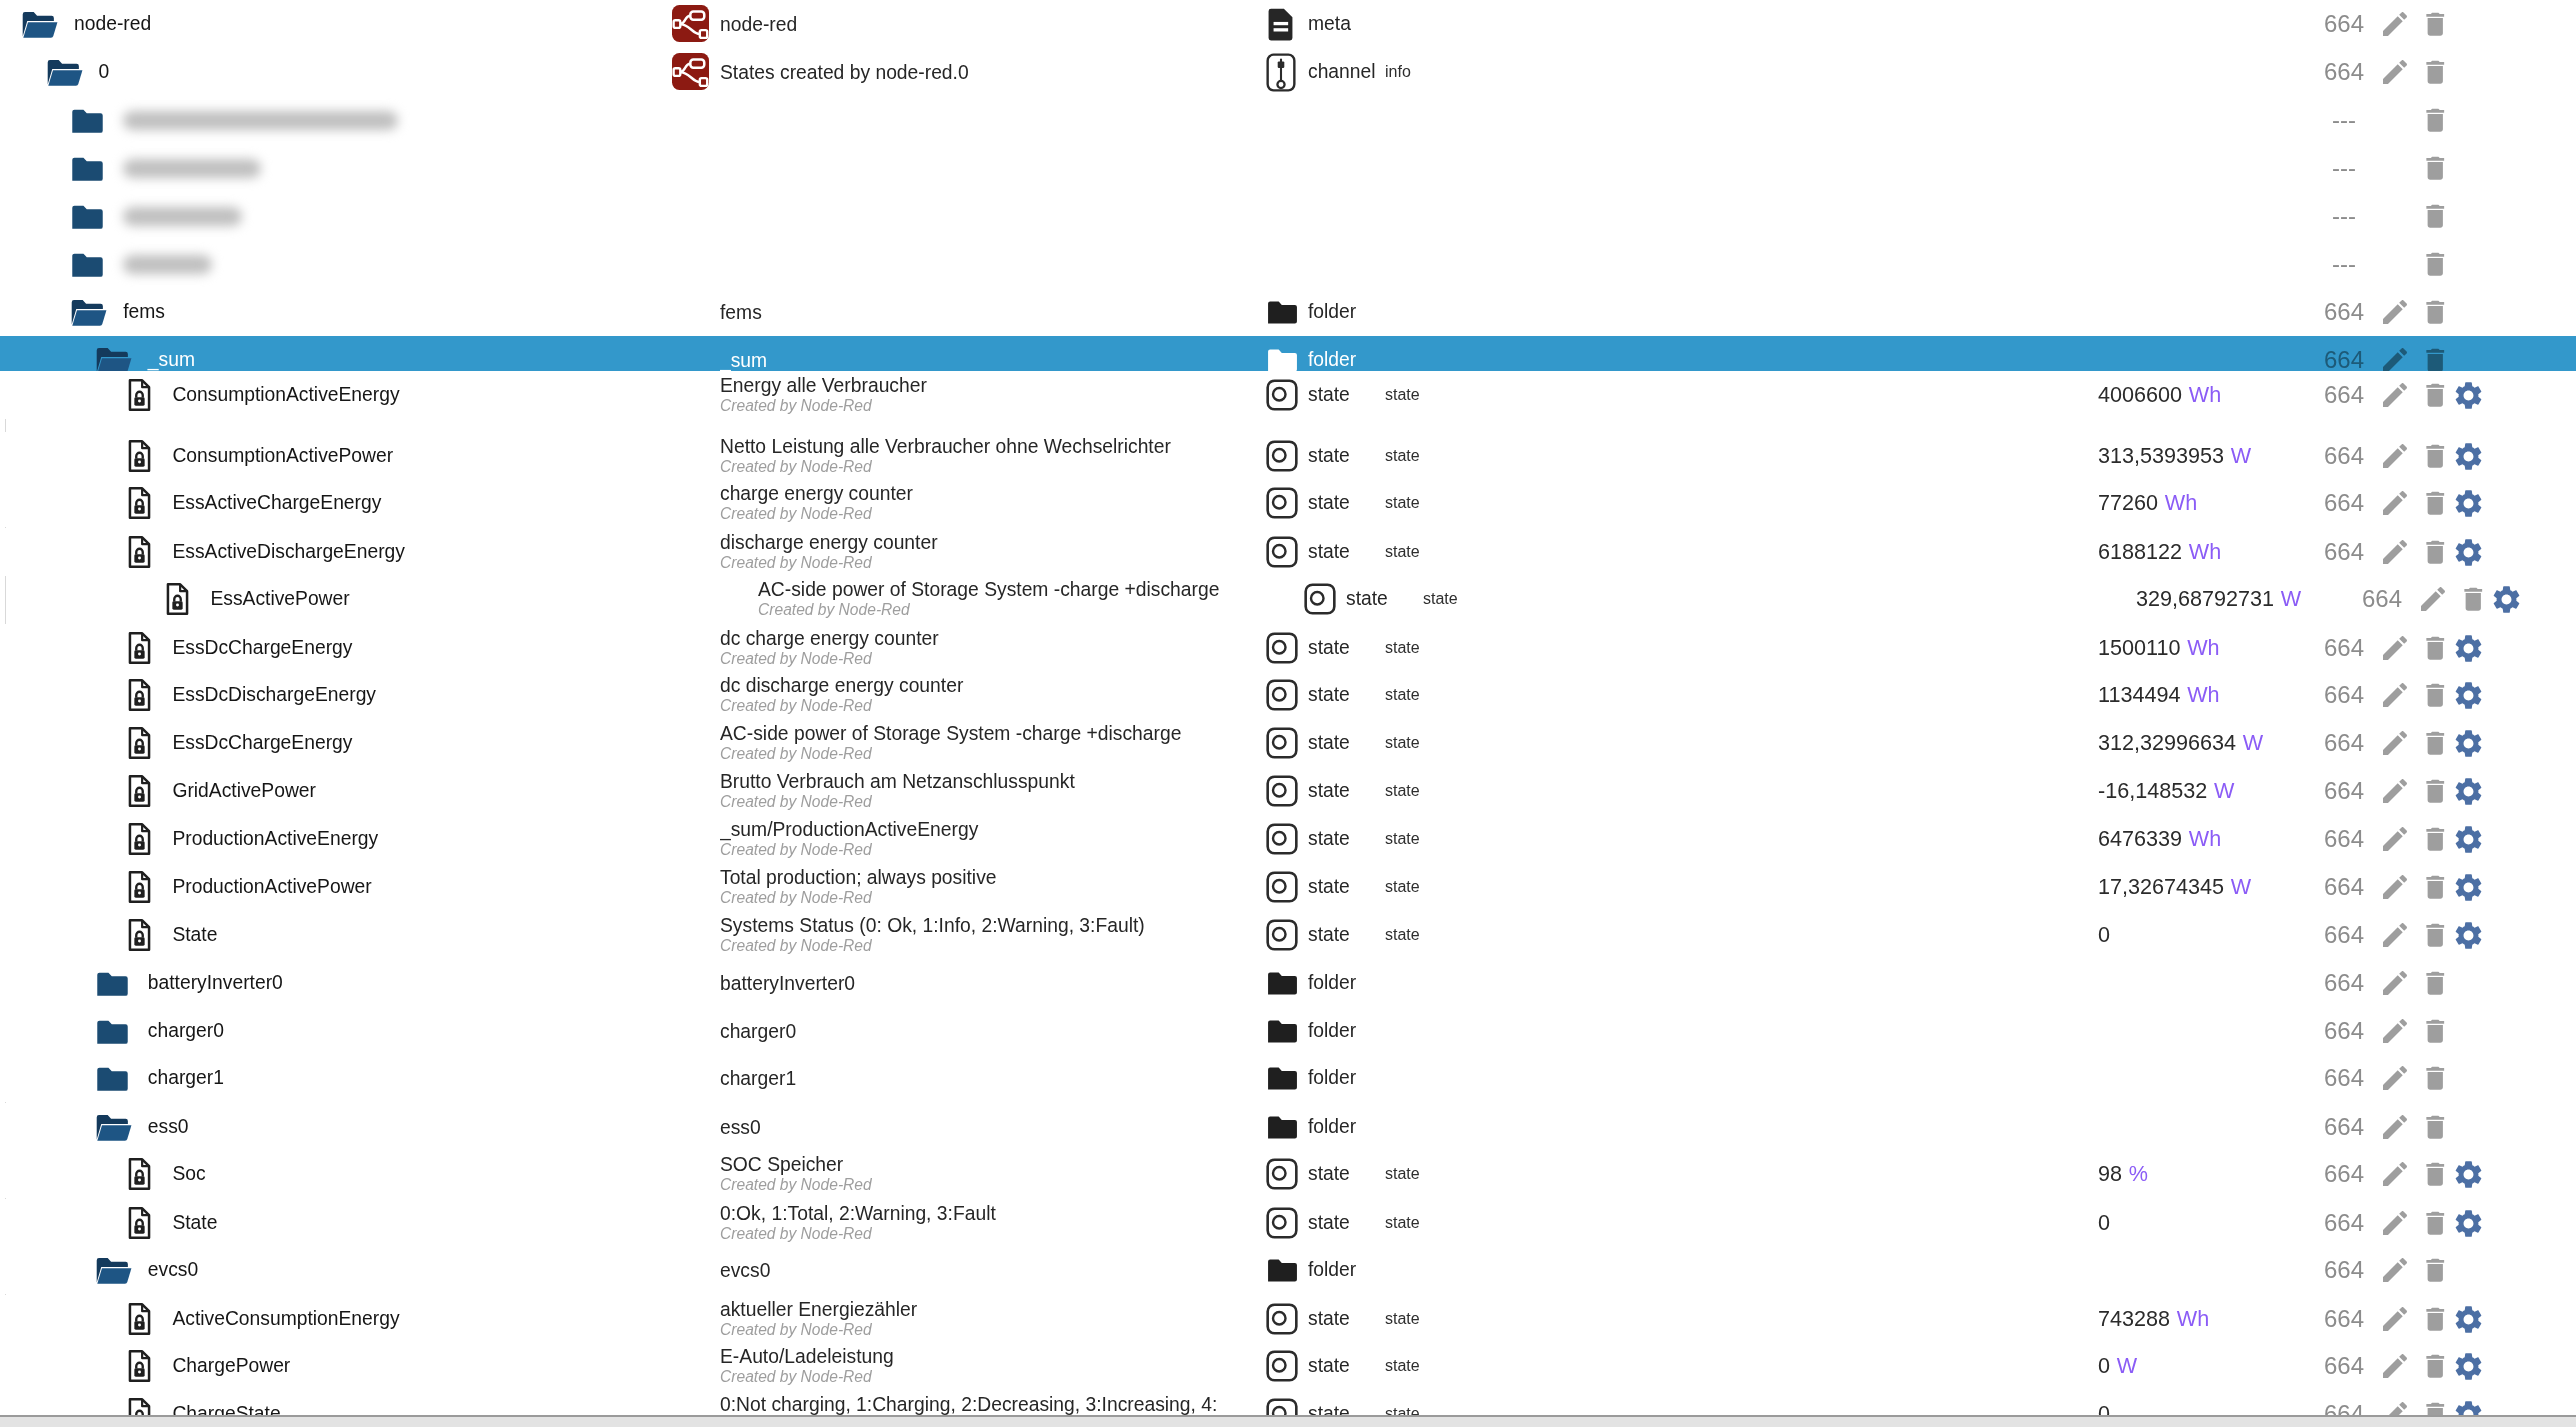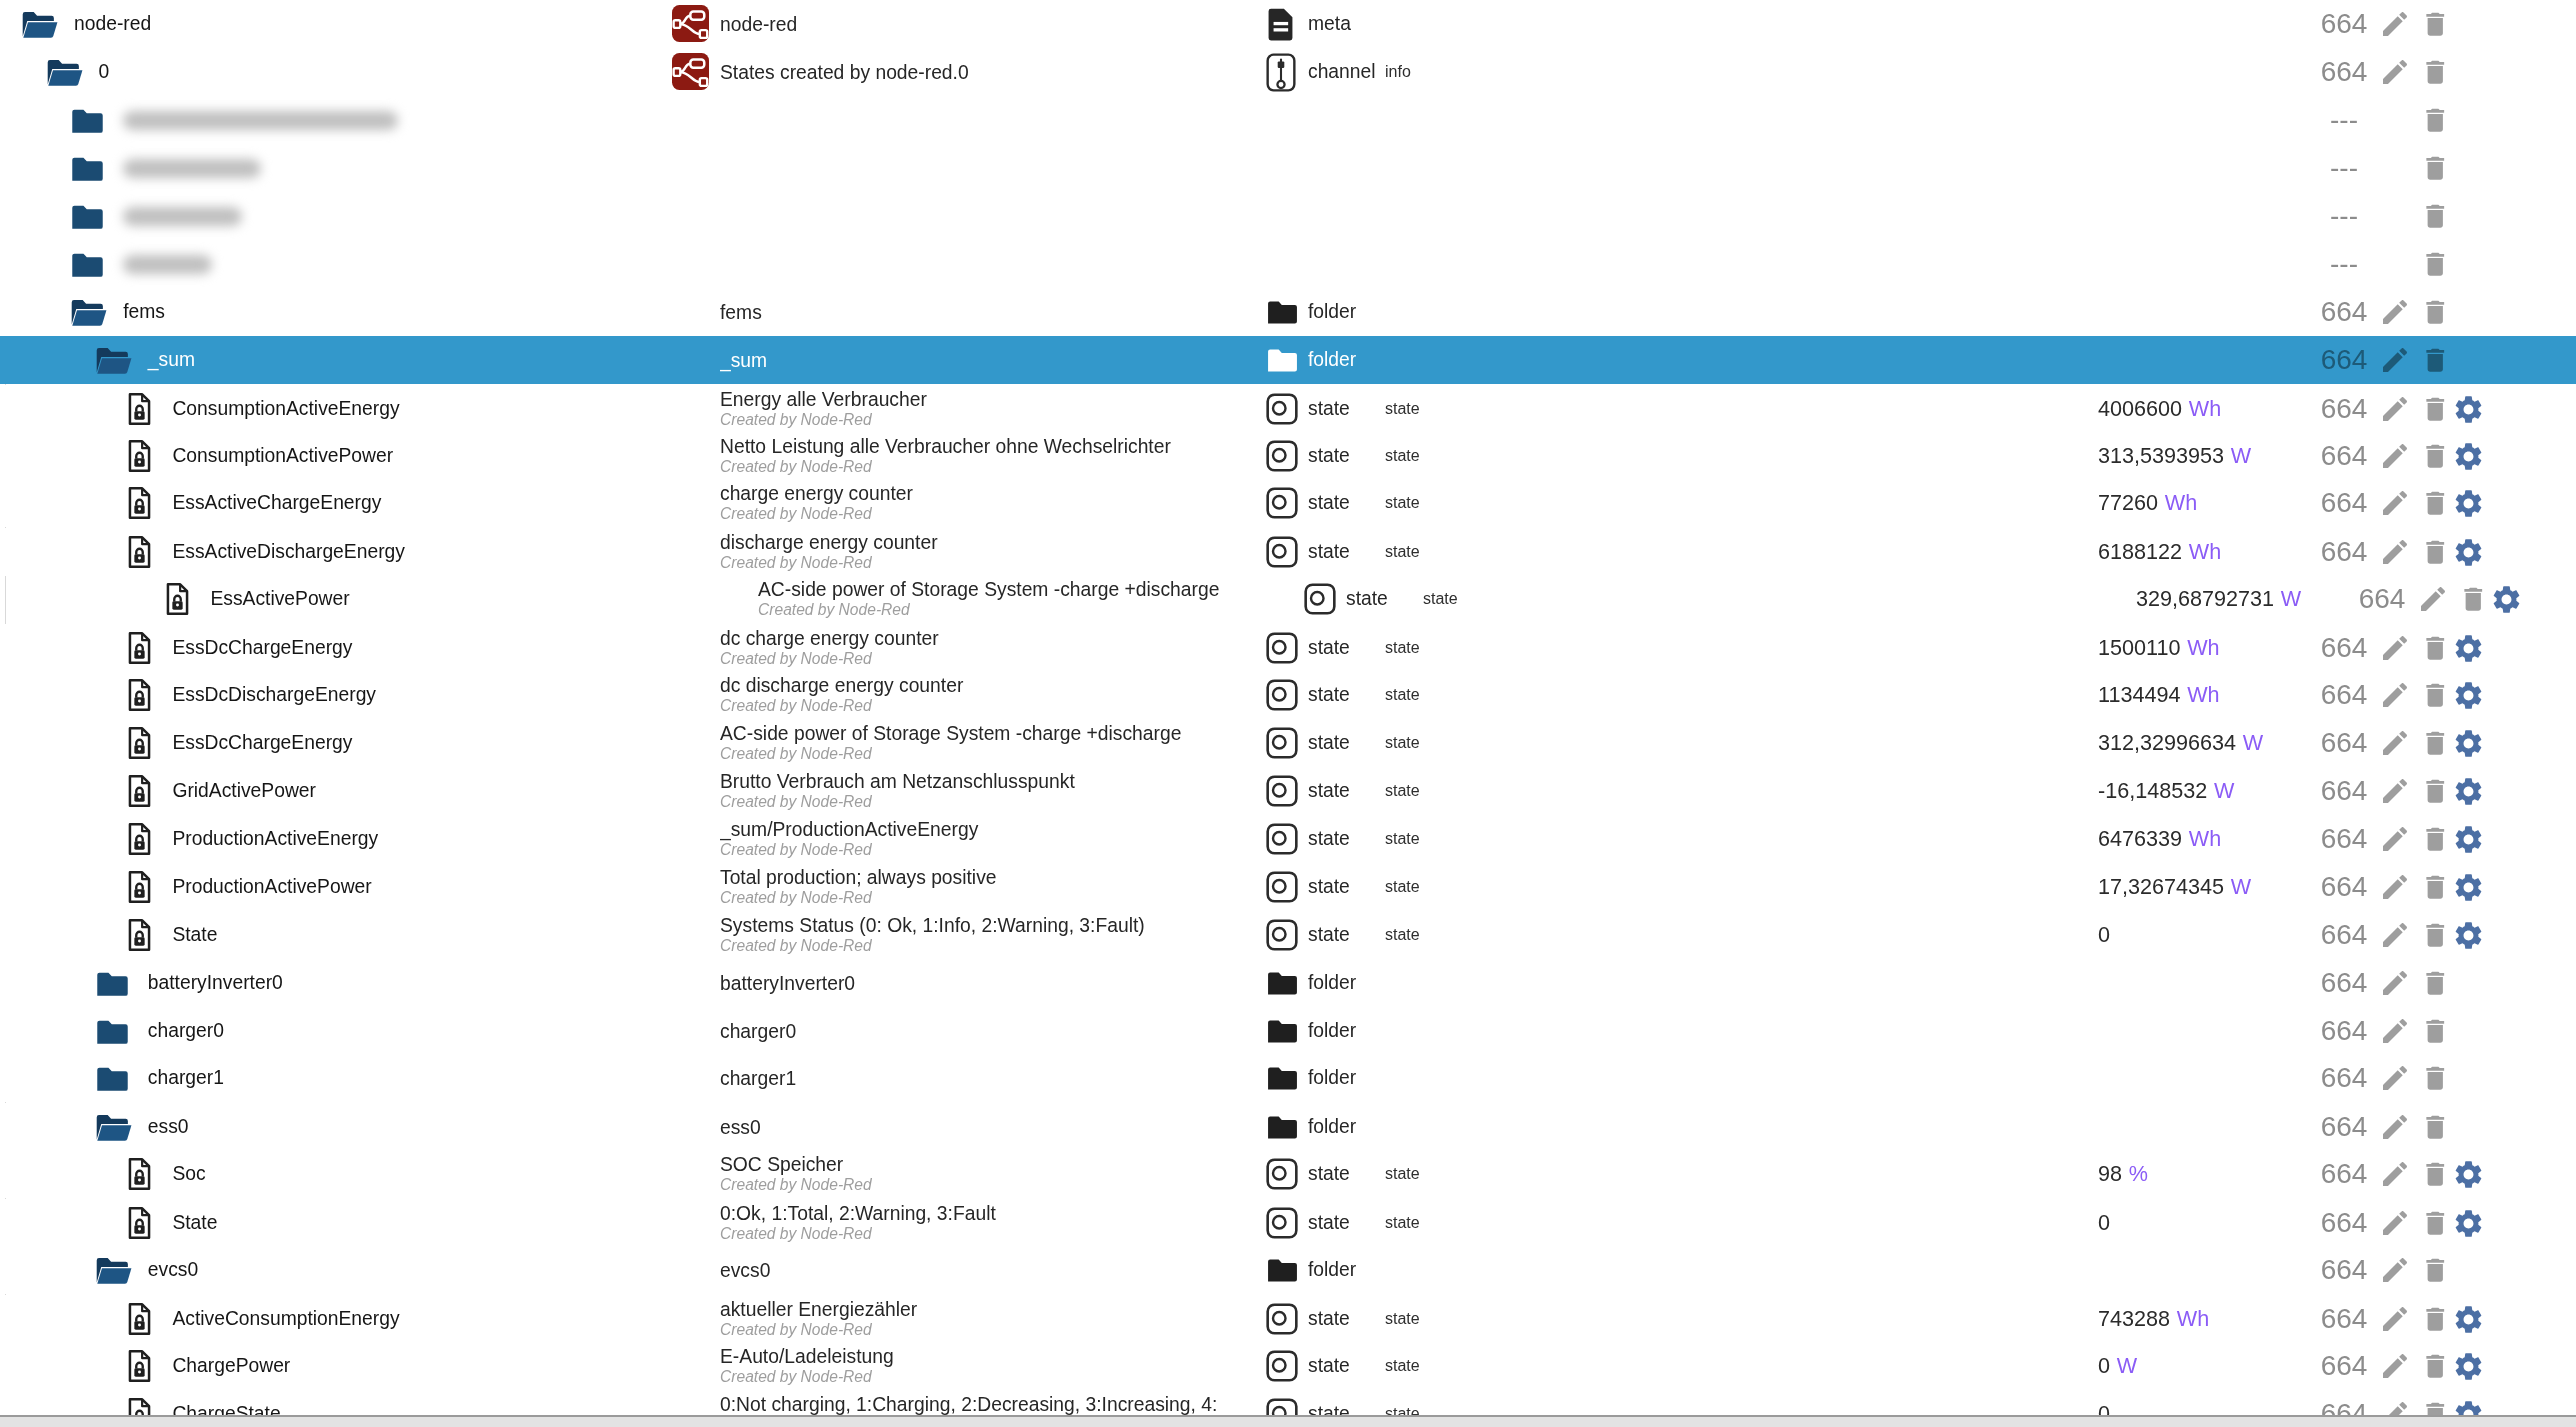--- a/index.html
+++ b/index.html
@@ -49,21 +49,21 @@
   .row.type-folder .ty-folder{display:block}
   .type-label{position:absolute;left:1308px;top:0;line-height:48px;font-size:19.3px;color:#262626;white-space:nowrap}
   .row.selected .type-label{color:#fff}
   .row.selected .ty-folder path{fill:#fff}
   .role{position:absolute;left:1385px;top:0;line-height:48px;font-size:16px;color:#2e2e2e;white-space:nowrap}
 
   
   .value{position:absolute;left:2098px;top:0;line-height:48px;font-size:21.6px;color:#2b2b2b;white-space:nowrap}
   .value .unit{color:#8b5cf6;margin-left:6.7px}
   .acl{position:absolute;left:2320px;top:0;width:48px;text-align:center;line-height:48px;
-    font-size:28px;color:var(--acl)}
+    font-size:24px;color:var(--acl)}
   .row.selected .acl{color:var(--sel-ink)}
   .act{position:absolute;top:6.7px;width:35px;height:35px;border:none;background:none;padding:0;
     display:flex;align-items:center;justify-content:center;cursor:pointer}
   .act.edit{left:2377px}.act.del{left:2418px}.act.gear{left:2451px}
   .act.edit svg path,.act.del svg path{fill:var(--act)}
   .act.gear svg path{fill:var(--gear)}
   .row.selected .act.edit svg path,.row.selected .act.del svg path{fill:var(--sel-ink)}
 
   
   .guide-line{position:absolute;left:4.5px;top:0;width:1.5px;height:1415px;background:#d9d9d9}
@@ -379,21 +379,21 @@
           <path d="M3 17.25V21h3.75L17.81 9.94l-3.75-3.75L3 17.25zM20.71 7.04c.39-.39.39-1.02 0-1.41l-2.34-2.34c-.39-.39-1.02-.39-1.41 0l-1.83 1.83 3.75 3.75 1.83-1.83z"></path>
         </svg>
     </button>
     <button class="act del">
       <svg width="30.5" height="30.5" viewBox="0 0 24 24">
           <path d="M6 19c0 1.1.9 2 2 2h8c1.1 0 2-.9 2-2V7H6v12zM19 4h-3.5l-1-1h-5l-1 1H5v2h14V4z"></path>
         </svg>
     </button>
 
   </div>
-    <div class="row tree-state type-state" style="top: 385px; padding-left: 12px; --d: 4;">
+    <div class="row tree-state type-state" style="top: 371px; padding-left: 12px; --d: 4;">
     <span class="tree-icon">
 
       <svg class="ti-state" width="25" height="34" viewBox="0 0 17 23">
         <path d="M2,1.5 h8.3 l4.7,4.7 V21.5 H2 z" fill="none" stroke="#1f1f1f" stroke-width="1.7" stroke-linejoin="round"></path>
         <path d="M10.3,1.5 v4.7 h4.7" fill="none" stroke="#1f1f1f" stroke-width="1.5" stroke-linejoin="round"></path>
         <path d="M6.3,13.2 v-1.7 a2.2,2.2 0 0 1 4.4,0 v1.7" fill="none" stroke="#1f1f1f" stroke-width="1.6"></path>
         <rect x="5" y="13" width="7" height="5.8" rx="1" fill="#1f1f1f"></rect>
         <circle cx="8.5" cy="15.6" r="1" fill="#fff"></circle>
       </svg>
     </span>

